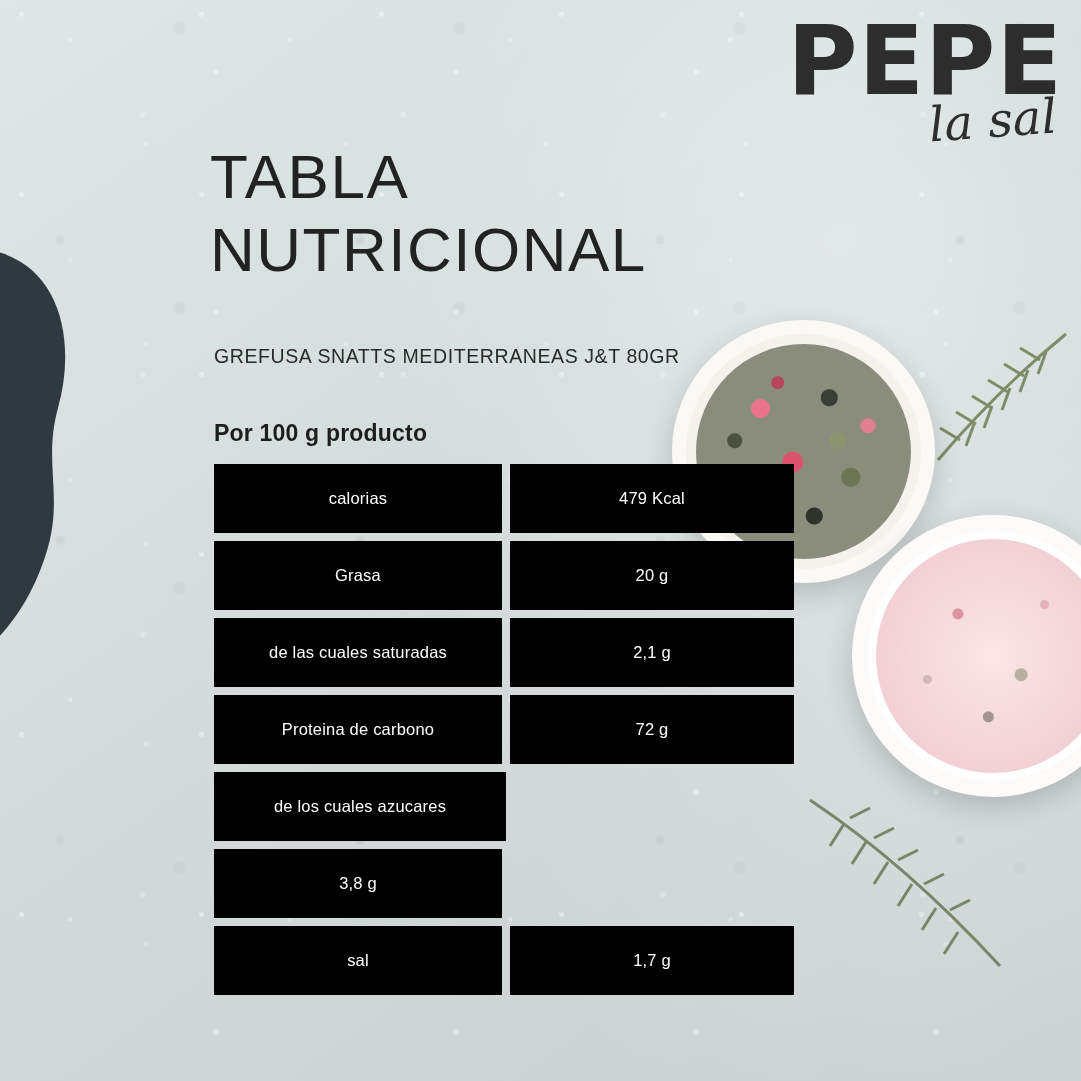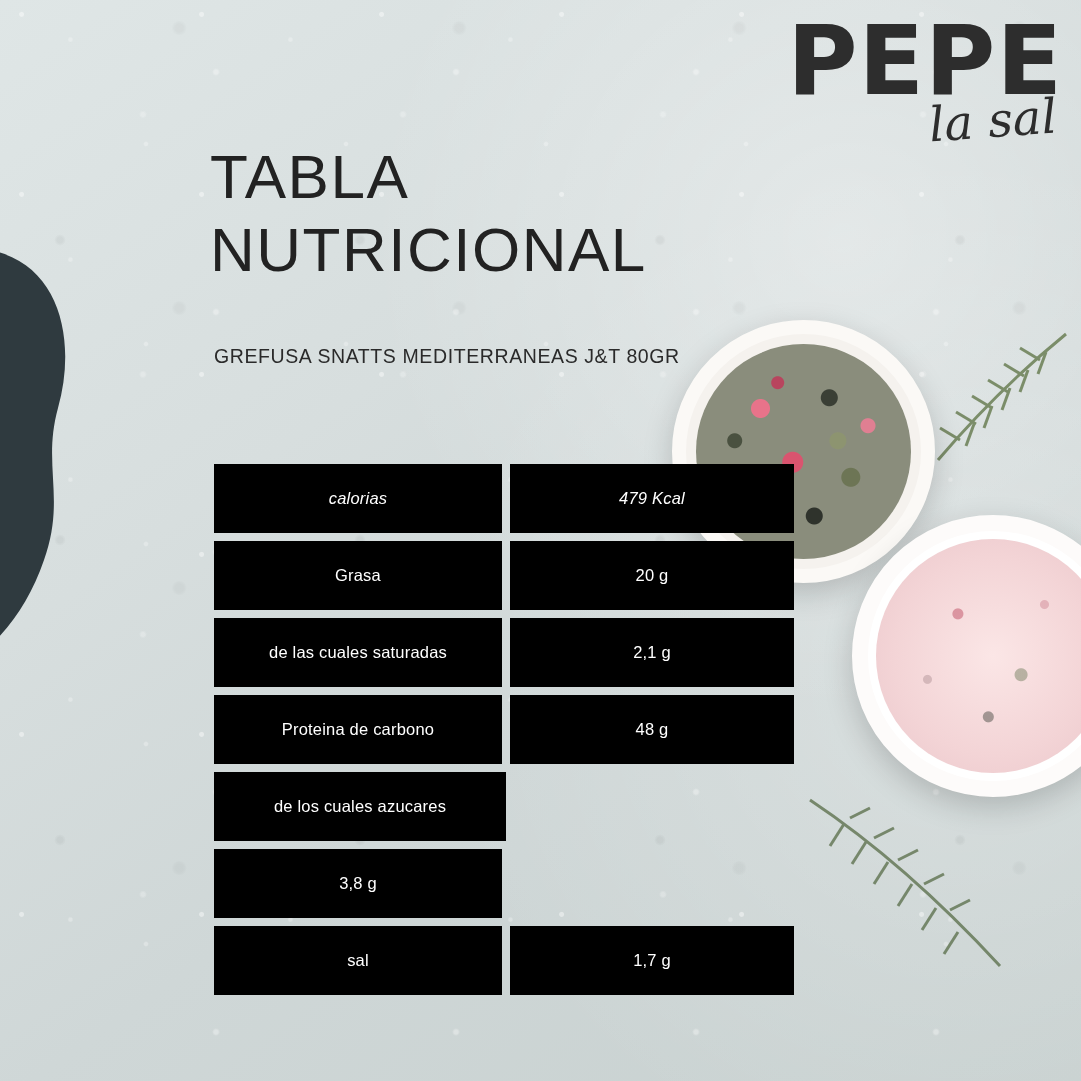--- a/index.html
+++ b/index.html
@@ -185,21 +185,21 @@
     display: flex;
     align-items: center;
     justify-content: center;
     font-size: 16.5px;
     font-weight: 400;
     letter-spacing: 0.2px;
     text-align: center;
   }
   .cell-label { width: 292px; }
   .cell-value { width: 288px; }
-  .row:first-child .cell { font-weight: 400; font-style: italic; }
+  .row:first-child .cell { font-weight: 400; }
 </style>
 </head>
 <body>
 
 <div class="poster">
 
   <div class="bg-texture"></div>
 
   <svg class="blob" viewBox="0 0 360 460" xmlns="http://www.w3.org/2000/svg">
     <path d="M168 4 C232 22 246 96 228 160 C212 218 236 250 214 312 C192 376 150 418 86 444 C30 466 -40 452 -74 404 L-74 18 C-30 -8 104 -14 168 4 Z" fill="#2f3a3f"></path>
@@ -254,41 +254,42 @@
   </div>
 
   <div class="logo">
     <div class="logo-main">PEPE</div>
     <div class="logo-sub">la sal</div>
   </div>
 
   <div class="title">TABLA
 NUTRICIONAL</div>
   <div class="product">GREFUSA SNATTS MEDITERRANEAS J&amp;T 80GR</div>
+  <div class="per-label">Por 100 g producto</div>
 
   <div class="table">
 
     <div class="row">
       <div class="cell cell-label">calorias</div>
       <div class="cell cell-value">479 Kcal</div>
     </div>
 
     <div class="row">
       <div class="cell cell-label">Grasa</div>
       <div class="cell cell-value">20 g</div>
     </div>
 
     <div class="row">
       <div class="cell cell-label">de las cuales saturadas</div>
       <div class="cell cell-value">2,1 g</div>
     </div>
 
     <div class="row">
       <div class="cell cell-label">Proteina de carbono</div>
-      <div class="cell cell-value">48 g</div>
+      <div class="cell cell-value">72 g</div>
     </div>
 
     <div class="row">
       <div class="cell cell-label">de los cuales azucares</div>
     </div>
 
     <div class="row">
       <div class="cell cell-value">3,8 g</div>
     </div>
 

